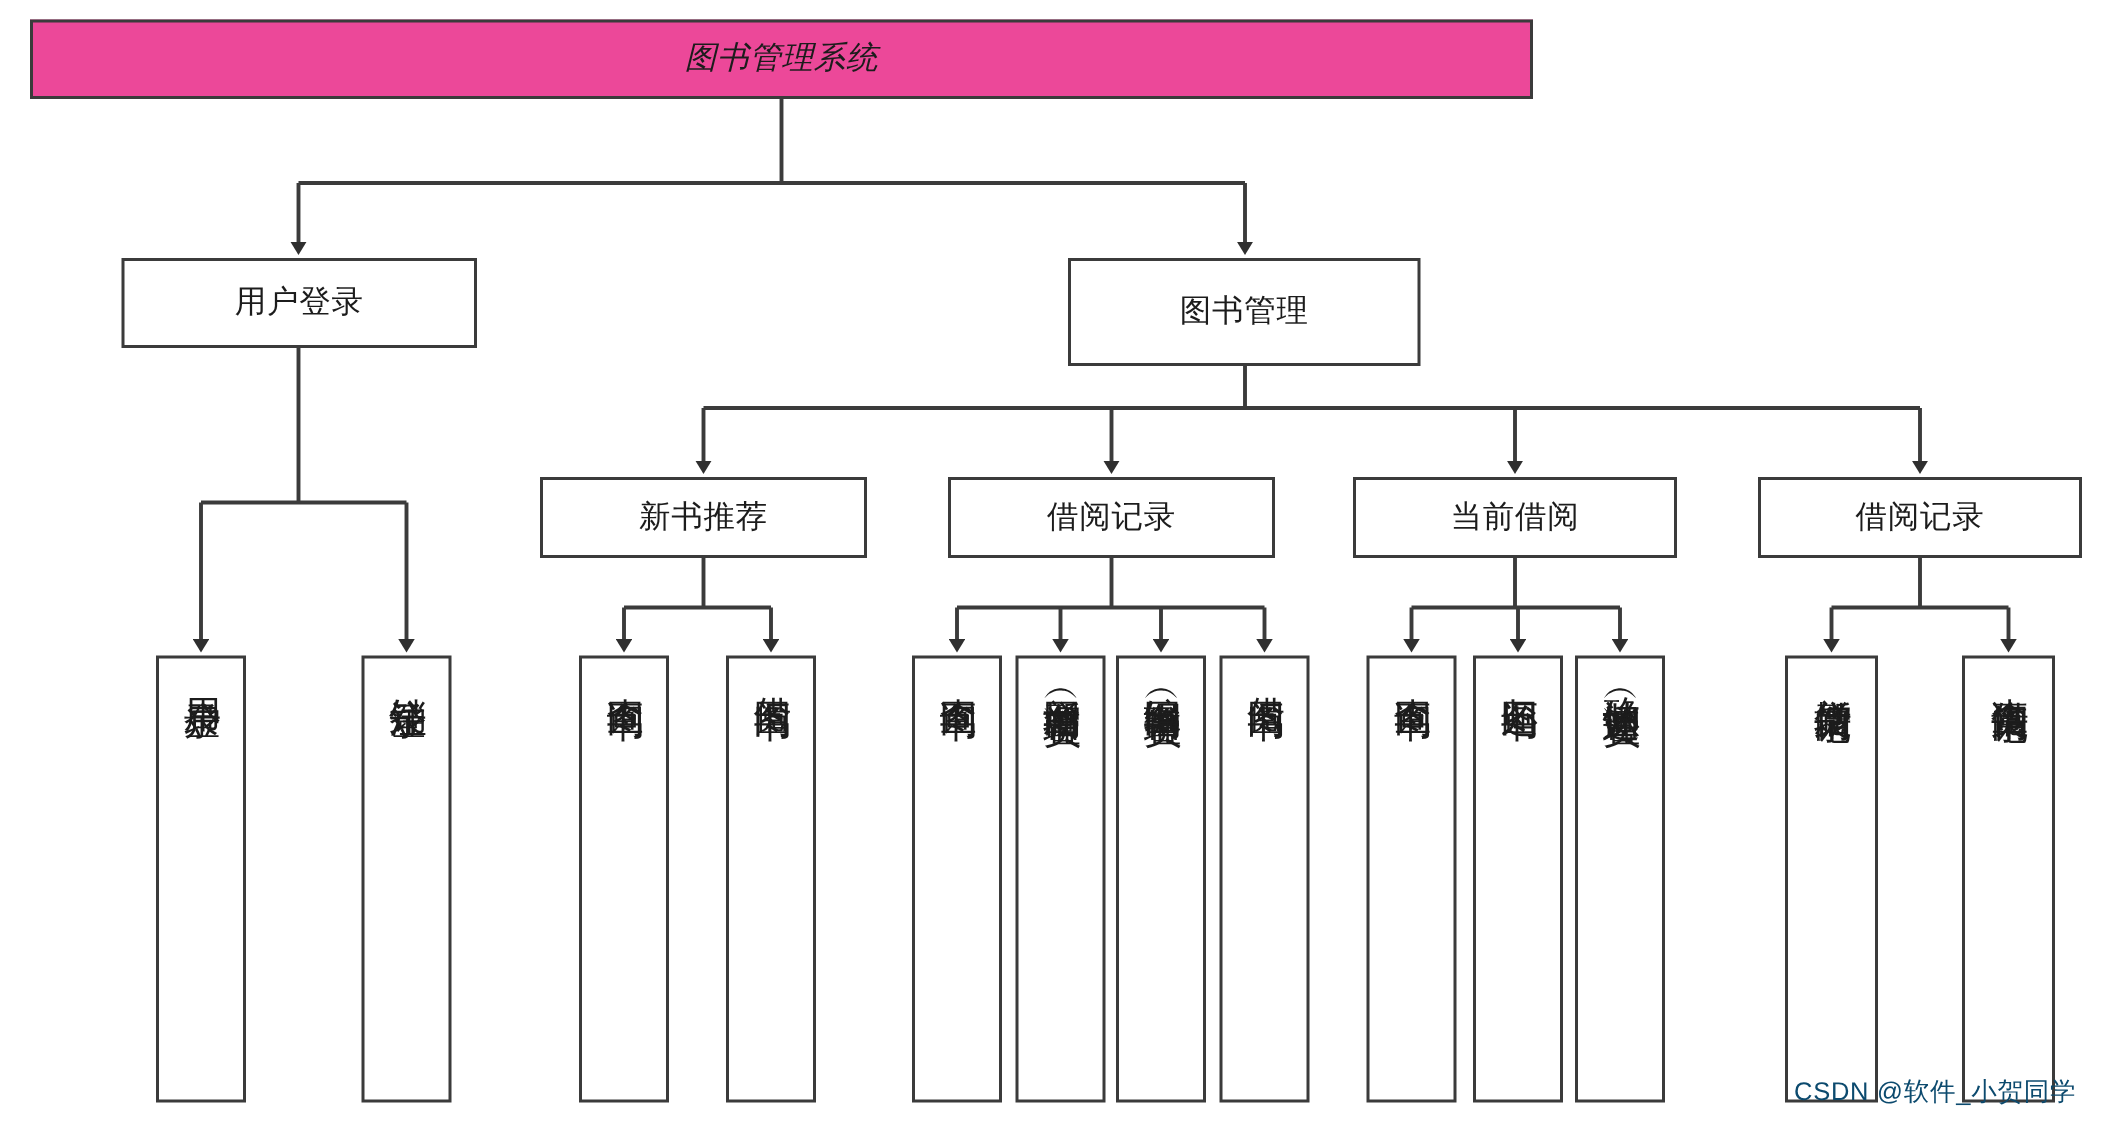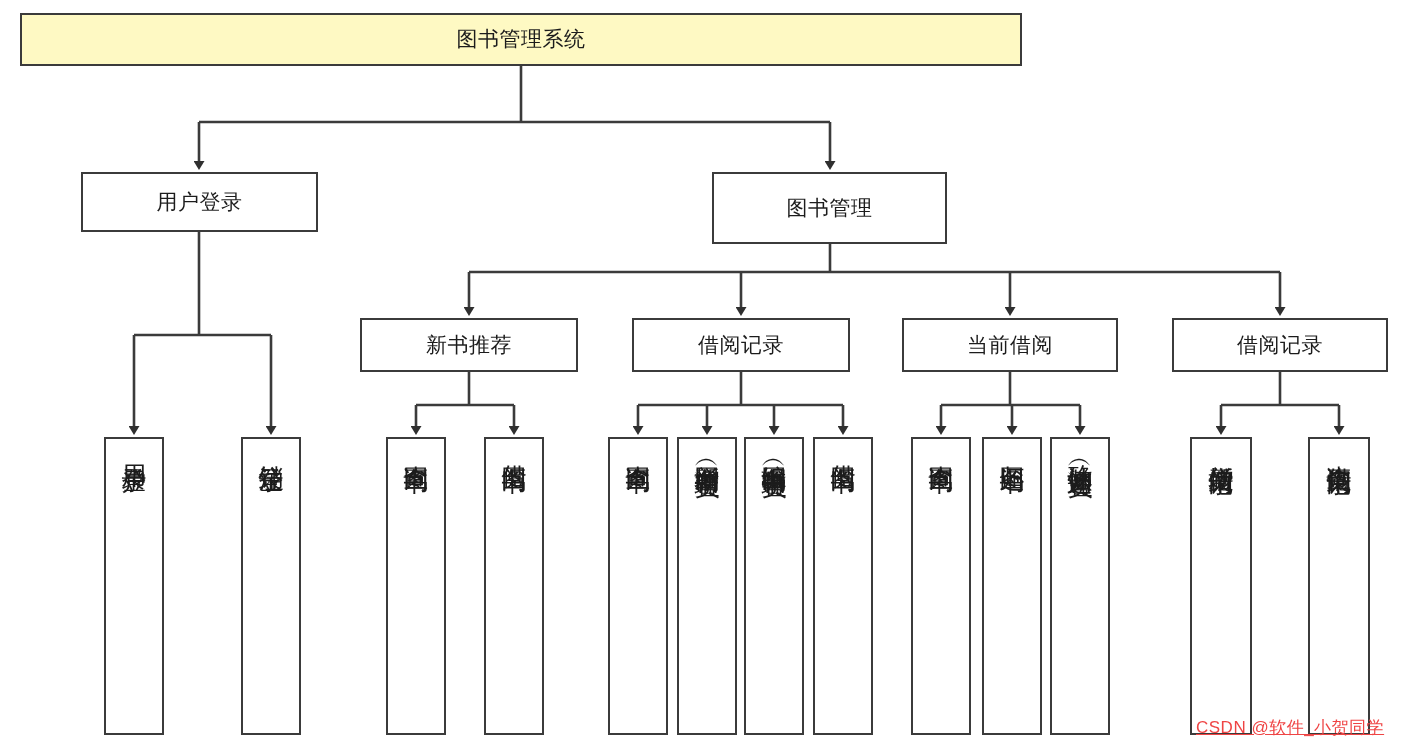--- a/index.html
+++ b/index.html
@@ -113,21 +113,21 @@
       <path d="M1012,405 L1012,427" marker-end="url(#arrow)"></path>
       <path d="M1080,405 L1080,427" marker-end="url(#arrow)"></path>
 
       <path d="M1280,372 L1280,405"></path>
       <path d="M1221,405 L1339,405"></path>
       <path d="M1221,405 L1221,427" marker-end="url(#arrow)"></path>
       <path d="M1339,405 L1339,427" marker-end="url(#arrow)"></path>
     </g>
   </svg>
 
-  <div class="node horiz" style="left: 20px; top: 13px; width: 1002px; height: 53px; border-color: rgb(59, 59, 59); color: rgb(28, 28, 28); background: #fef9c3;">
+  <div class="node horiz" style="left: 20px; top: 13px; width: 1002px; height: 53px; border-color: rgb(59, 59, 59); color: rgb(28, 28, 28); background: #ec4899; font-style: italic;">
     <span class="label">图书管理系统</span>
   </div>
 
   <div class="node horiz" style="left: 81px; top: 172px; width: 237px; height: 60px; border-color: rgb(59, 59, 59); color: rgb(28, 28, 28); background: rgb(255, 255, 255);">
     <span class="label">用户登录</span>
   </div>
   <div class="node horiz" style="left: 712px; top: 172px; width: 235px; height: 72px; border-color: rgb(59, 59, 59); color: rgb(28, 28, 28); background: rgb(255, 255, 255);">
     <span class="label">图书管理</span>
   </div>
 
@@ -177,15 +177,15 @@
   <div class="node vert" style="left: 1050px; top: 437px; width: 60px; height: 298px; border-color: rgb(59, 59, 59); color: rgb(28, 28, 28); background: rgb(255, 255, 255);">
     <span class="label">确认归还（管理员）</span>
   </div>
   <div class="node vert" style="left: 1190px; top: 437px; width: 62px; height: 298px; border-color: rgb(59, 59, 59); color: rgb(28, 28, 28); background: rgb(255, 255, 255);">
     <span class="label">新增借阅记录</span>
   </div>
   <div class="node vert" style="left: 1308px; top: 437px; width: 62px; height: 298px; border-color: rgb(59, 59, 59); color: rgb(28, 28, 28); background: rgb(255, 255, 255);">
     <span class="label">查询借阅记录</span>
   </div>
 
-  <div class="watermark" style="left: 1196px; top: 716px; color: #ef4444; text-decoration: underline;">CSDN @软件_小贺同学</div>
+  <div class="watermark" style="left: 1196px; top: 716px; color: #0c4a6e;">CSDN @软件_小贺同学</div>
 
 </div>
 
 </body></html>

